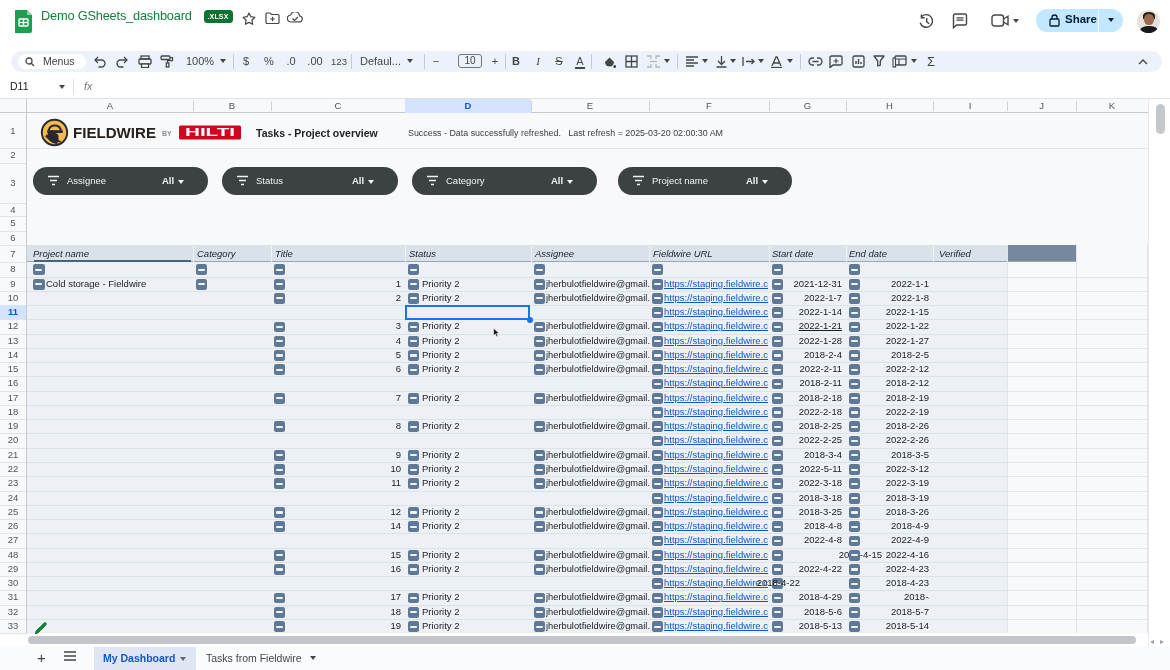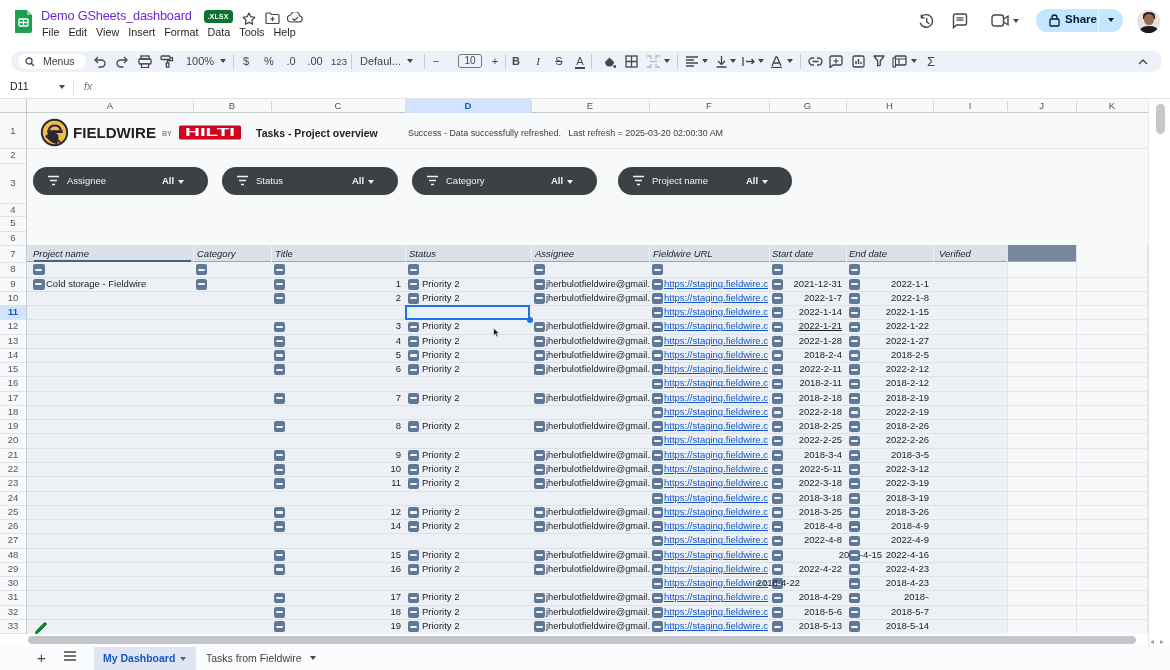--- a/index.html
+++ b/index.html
@@ -3,21 +3,21 @@
 <style>
 * { margin:0; padding:0; box-sizing:border-box; }
 html,body { width:1170px; height:670px; overflow:hidden;
   font-family:"Liberation Sans",sans-serif; background:#fff; }
 #app { position:relative; width:1170px; height:670px; background:#fff; }
 .abs { position:absolute; }
 
 
 #topbar { position:absolute; left:0; top:0; width:1170px; height:44px; background:#fff; }
 #gslogo { position:absolute; left:15px; top:10px; width:17px; height:23px; }
-#title { position:absolute; left:41px; top:7.5px; font-size:12.8px; letter-spacing:-0.2px; color:#6d28d9; }
+#title { position:absolute; left:41px; top:7.5px; font-size:12.8px; letter-spacing:-0.2px; color:#15803d; }
 #badge { position:absolute; left:203.5px; top:9.5px; width:29px; height:13px; background:#0e7230;
   border-radius:3.5px; color:#fff; font-size:7px; font-weight:bold; text-align:center; line-height:13px; letter-spacing:.2px;}
 .titico { position:absolute; top:12px; color:#444746; }
 #menus { position:absolute; left:42px; top:25.5px; font-size:10.8px; color:#1f1f1f; }
 #menus span { margin-right:9px; }
 #hist { left:918px; top:13px; }
 #cmt  { left:952px; top:13px; }
 #cam  { left:991px; top:14px; }
 #camcaret { left:1013px; top:19px; }
 #share { position:absolute; left:1036px; top:9px; width:87px; height:23px; background:#c2e7ff; border-radius:12px; }
@@ -142,23 +142,20 @@
       <path d="M7 1 l1.8 3.7 4.1.6 -3 2.9 .7 4.1 L7 10.4 3.4 12.3 4.1 8.2 1.1 5.3 5.2 4.7 Z" fill="none" stroke="#444746" stroke-width="1.2" stroke-linejoin="round"></path>
     </svg>
     <svg class="titico" style="left:265px" width="15" height="13" viewBox="0 0 15 13">
       <path d="M1 2 a1 1 0 0 1 1-1 h3 l1.5 1.5 h6.5 a1 1 0 0 1 1 1 v7 a1 1 0 0 1 -1 1 h-11 a1 1 0 0 1 -1 -1 z" fill="none" stroke="#444746" stroke-width="1.2"></path>
       <path d="M7.5 4.7 v4.6 M5.2 7 h4.6" fill="none" stroke="#444746" stroke-width="1.2"></path>
     </svg>
     <svg class="titico" style="left:287px" width="16" height="12" viewBox="0 0 16 12">
       <path d="M4 10 a3.5 3.5 0 0 1 -.3 -7 a4.5 4.5 0 0 1 8.8 .8 a3 3 0 0 1 -.6 6.1 z" fill="none" stroke="#444746" stroke-width="1.2"></path>
       <path d="M5.5 6.5 l2 2 3.5-3.5" fill="none" stroke="#444746" stroke-width="1.2"></path>
     </svg>
-    <div id="menus">
-      <span>File</span><span>Edit</span><span>View</span><span>Insert</span><span>Format</span><span>Data</span><span>Tools</span><span>Help</span>
-    </div>
     <svg class="titico" id="hist" width="17" height="17" viewBox="0 0 17 17">
       <path d="M3.2 4.2 a6.3 6.3 0 1 1 -1 5.5" fill="none" stroke="#444746" stroke-width="1.4"></path>
       <path d="M3.4 1.5 v3.2 h3.2" fill="none" stroke="#444746" stroke-width="1.4"></path>
       <path d="M8.7 5 v3.8 l2.6 1.9" fill="none" stroke="#444746" stroke-width="1.4"></path>
     </svg>
     <svg class="titico" id="cmt" width="16" height="16" viewBox="0 0 16 16">
       <path d="M1.5 2.5 a1.5 1.5 0 0 1 1.5-1.5 h10 a1.5 1.5 0 0 1 1.5 1.5 v8 a1.5 1.5 0 0 1 -1.5 1.5 h-8.5 l-3 2.7 z" fill="none" stroke="#444746" stroke-width="1.4"></path>
       <path d="M4.5 4.8 h7 M4.5 7.2 h7" stroke="#444746" stroke-width="1.2"></path>
     </svg>
     <svg class="titico" id="cam" width="19" height="13" viewBox="0 0 19 13">

